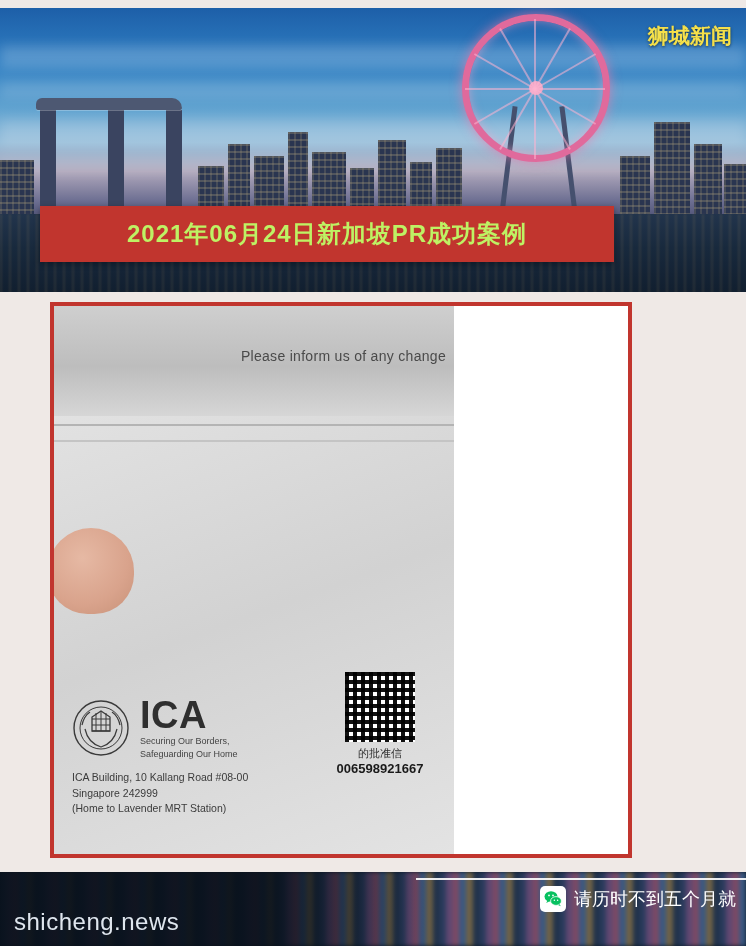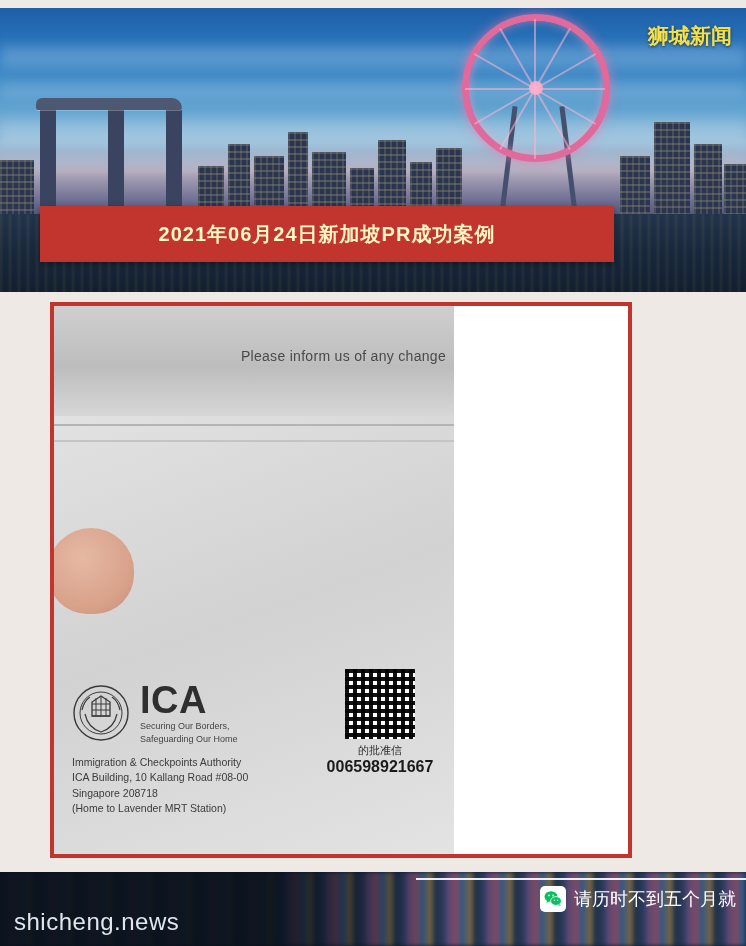--- a/index.html
+++ b/index.html
@@ -94,21 +94,21 @@
   }
 
   .hero-title-wrap {
     position: absolute; left: 40px; top: 198px;
     width: 574px; height: 56px;
     background: #c1352e;
     display: flex; align-items: center; justify-content: center;
     box-shadow: 0 2px 6px rgba(0,0,0,.35);
   }
   .hero-title {
-    color: #fef9c3; font-size: 20px; font-weight: bold; letter-spacing: 1px;
+    color: #bef264; font-size: 24px; font-weight: bold; letter-spacing: 1px;
     white-space: nowrap;
   }
 
   .brand-tag {
     position: absolute; right: 14px; top: 14px;
     color: #f5e04a; font-size: 21px; font-weight: bold;
     text-shadow: 0 1px 3px rgba(0,0,0,.6);
   }
 
   
@@ -173,21 +173,21 @@
   }
   .qr {
     width:70px; height:70px; margin:0 auto 4px;
     background-color:#ffffff;
     background-image:
       repeating-linear-gradient(90deg,#111 0 4px, #fff 4px 8px),
       repeating-linear-gradient(180deg,#111 0 4px, #fff 4px 8px);
     background-blend-mode: multiply;
   }
   .qr-label { font-size:11px; color:#2c2c2c; }
-  .qr-num { font-size:16px; font-weight:bold; color:#1a1a1a; }
+  .qr-num { font-size:13px; font-weight:bold; color:#1a1a1a; }
 
   .caption {
     flex: 1;
     padding: 22px 10px 10px 14px;
     display:flex; flex-direction:column; align-items:center;
   }
   .caption p {
     color:#c1352e; font-size:21px; font-weight:bold; line-height:1.62;
     text-align:left; width:100%;
   }
@@ -312,23 +312,22 @@
                 <path d="M10 26 q2 -9 8 -13 M48 26 q-2 -9 -8 -13" fill="none" stroke="#3a3a3a" stroke-width="1.2"></path>
               </svg>
             </div>
             <div>
               <div class="ica-word">ICA</div>
               <div class="ica-tag">Securing Our Borders,</div>
               <div class="ica-tag">Safeguarding Our Home</div>
             </div>
           </div>
           <div class="ica-addr">
-            <div>Immigration &amp; Checkpoints Authority</div>
             <div>ICA Building, 10 Kallang Road #08-00</div>
-            <div>Singapore 208718</div>
+            <div>Singapore 242999</div>
             <div>(Home to Lavender MRT Station)</div>
           </div>
         </div>
 
         <div class="qr-block">
           <div class="qr"></div>
           <div class="qr-label">的批准信</div>
           <div class="qr-num">006598921667</div>
         </div>
       </div>

